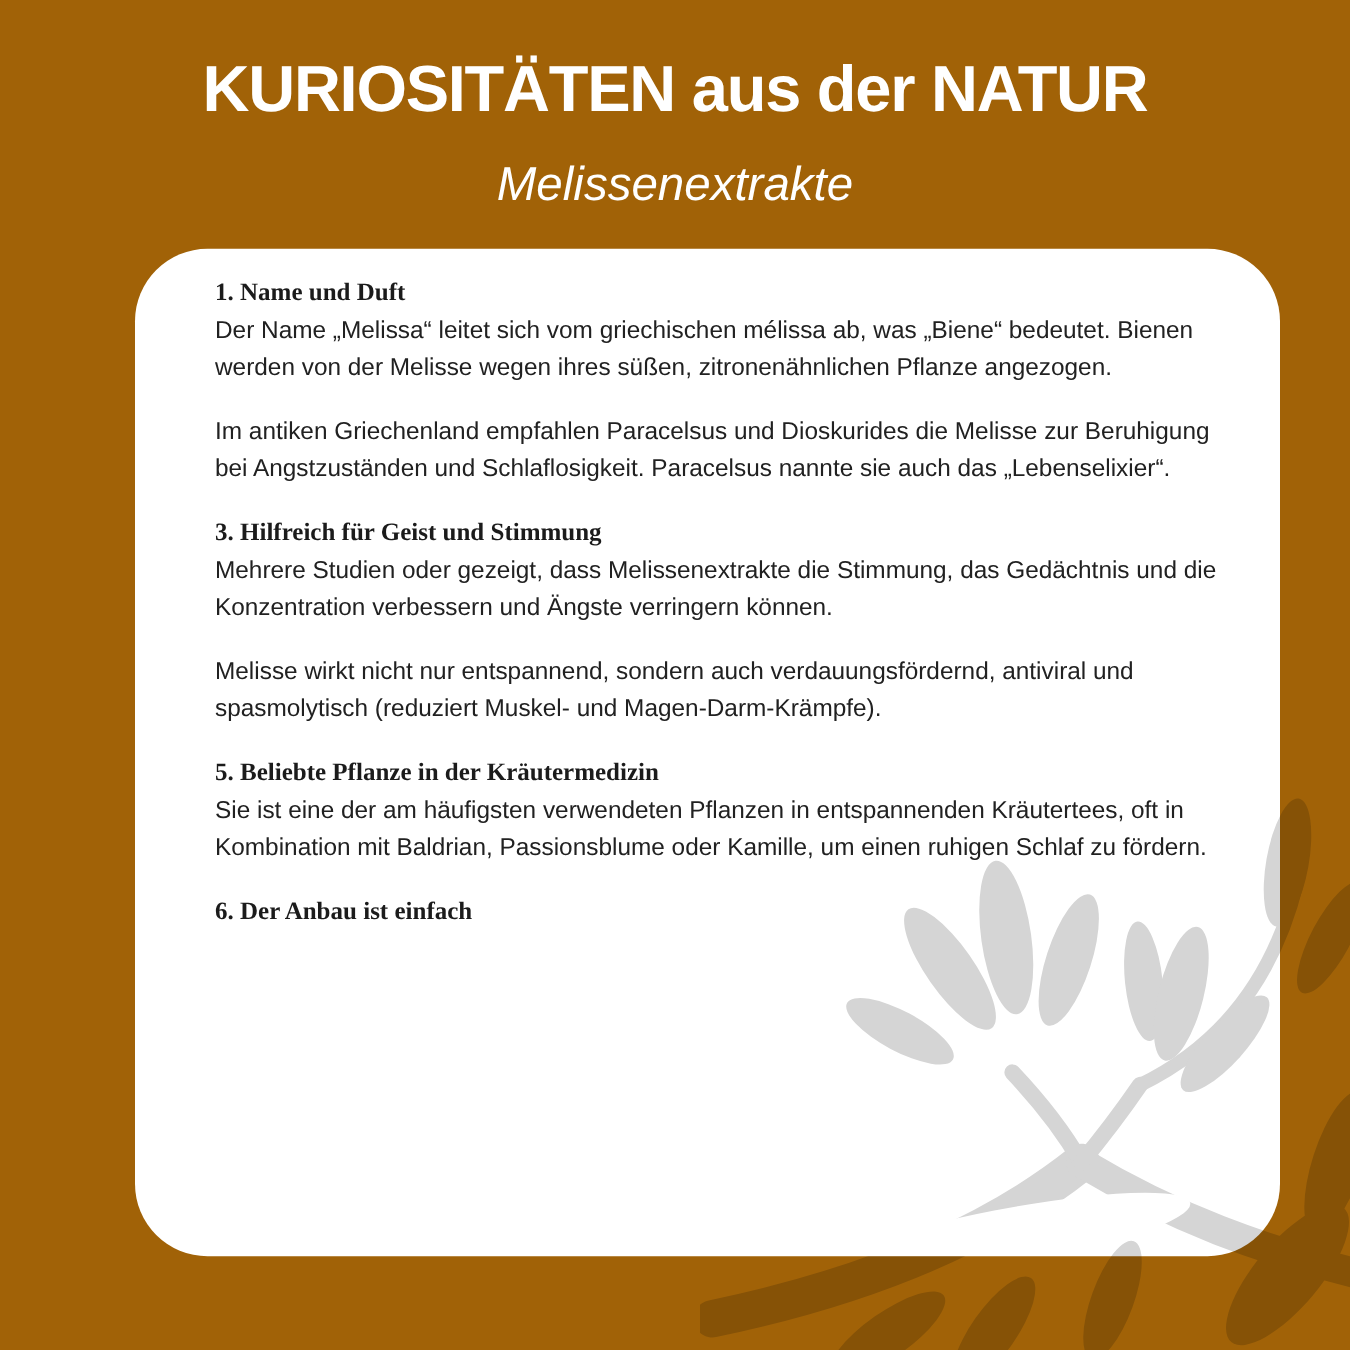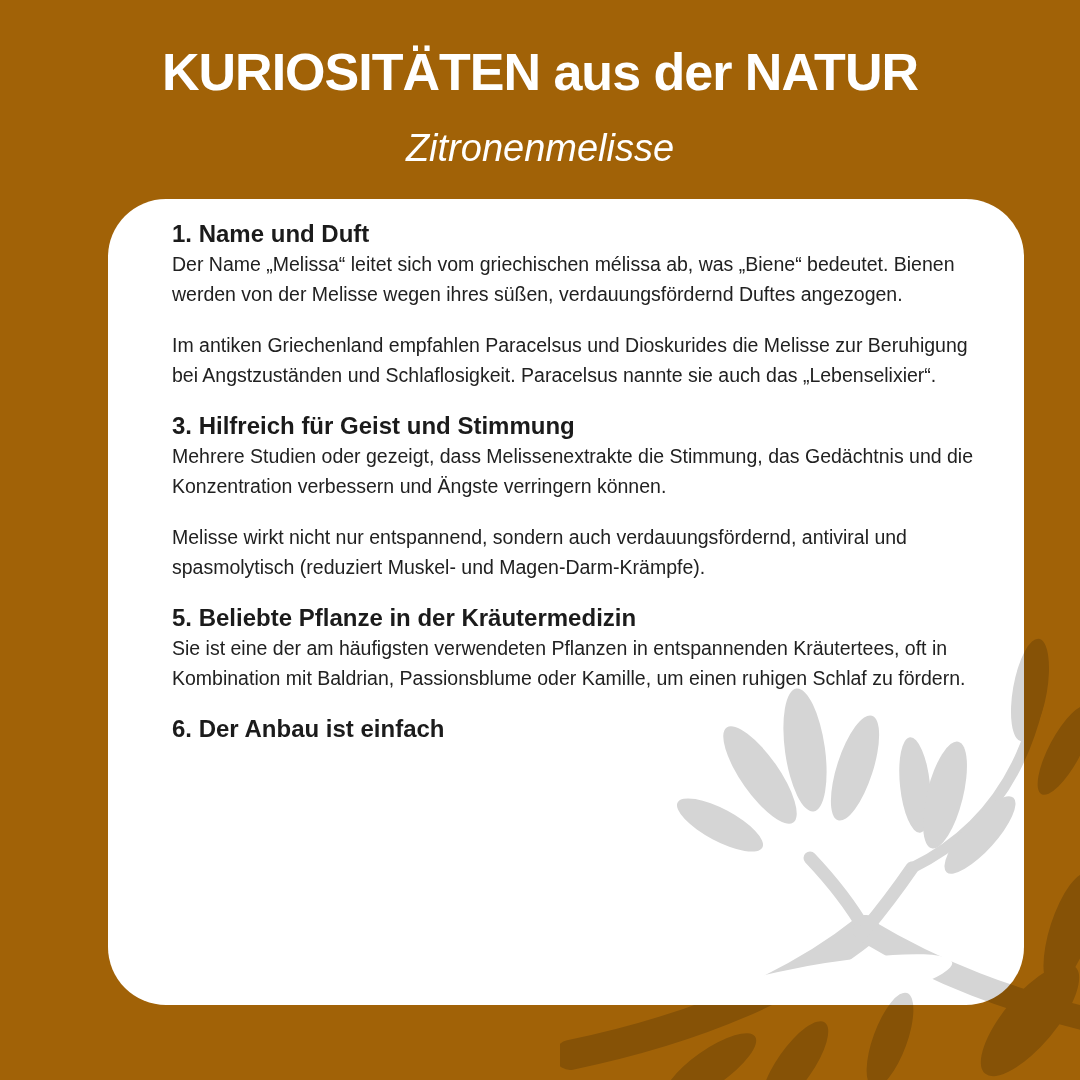--- a/index.html
+++ b/index.html
@@ -36,33 +36,33 @@
     pointer-events:none;
   }
   .content{
     position:absolute;left:172px;top:219px;width:815px;
     z-index:3;
     color:#212121;
     font-size:19.5px;line-height:30px;
   }
   .section{margin:0 0 21px 0;}
   .section h2{
-    font-size:24px;line-height:30px;margin:0;padding:0;
-    font-weight:bold;color:#1b1b1b;
+    font-size:20px;line-height:30px;margin:0;padding:0;
+    font-weight:bold;color:#1b1b1b;font-family:Liberation Serif, serif;
   }
   .section p{margin:0;padding:0;}
 </style>
 </head>
 <body>
 
 <div class="poster">
 
   <div class="header">
     <h1 class="title">KURIOSITÄTEN aus der NATUR</h1>
-    <div class="subtitle">Zitronenmelisse</div>
+    <div class="subtitle">Melissenextrakte</div>
   </div>
 
   <div class="card"></div>
 
   <svg class="branch" viewBox="0 0 520 480" xmlns="http://www.w3.org/2000/svg" aria-hidden="true">
     <defs>
       <clipPath id="cardOnly">
           <rect x="0" y="0" width="520" height="405"></rect>
         </clipPath>
     </defs>
@@ -91,21 +91,21 @@
     </g>
     <g clip-path="url(#cardOnly)">
       <ellipse cx="240" cy="392" rx="155" ry="24" transform="rotate(-11 240 392)" fill="#FFFFFF"></ellipse>
     </g>
   </svg>
 
   <main class="content">
 
     <section class="section">
       <h2>1. Name und Duft</h2>
-      <p>Der Name „Melissa“ leitet sich vom griechischen mélissa ab, was „Biene“ bedeutet. Bienen werden von der Melisse wegen ihres süßen, verdauungsfördernd Duftes angezogen.</p>
+      <p>Der Name „Melissa“ leitet sich vom griechischen mélissa ab, was „Biene“ bedeutet. Bienen werden von der Melisse wegen ihres süßen, zitronenähnlichen Pflanze angezogen.</p>
     </section>
 
     <section class="section">
       <p>Im antiken Griechenland empfahlen Paracelsus und Dioskurides die Melisse zur Beruhigung bei Angstzuständen und Schlaflosigkeit. Paracelsus nannte sie auch das „Lebenselixier“.</p>
     </section>
 
     <section class="section">
       <h2>3. Hilfreich für Geist und Stimmung</h2>
       <p>Mehrere Studien oder gezeigt, dass Melissenextrakte die Stimmung, das Gedächtnis und die Konzentration verbessern und Ängste verringern können.</p>
     </section>

